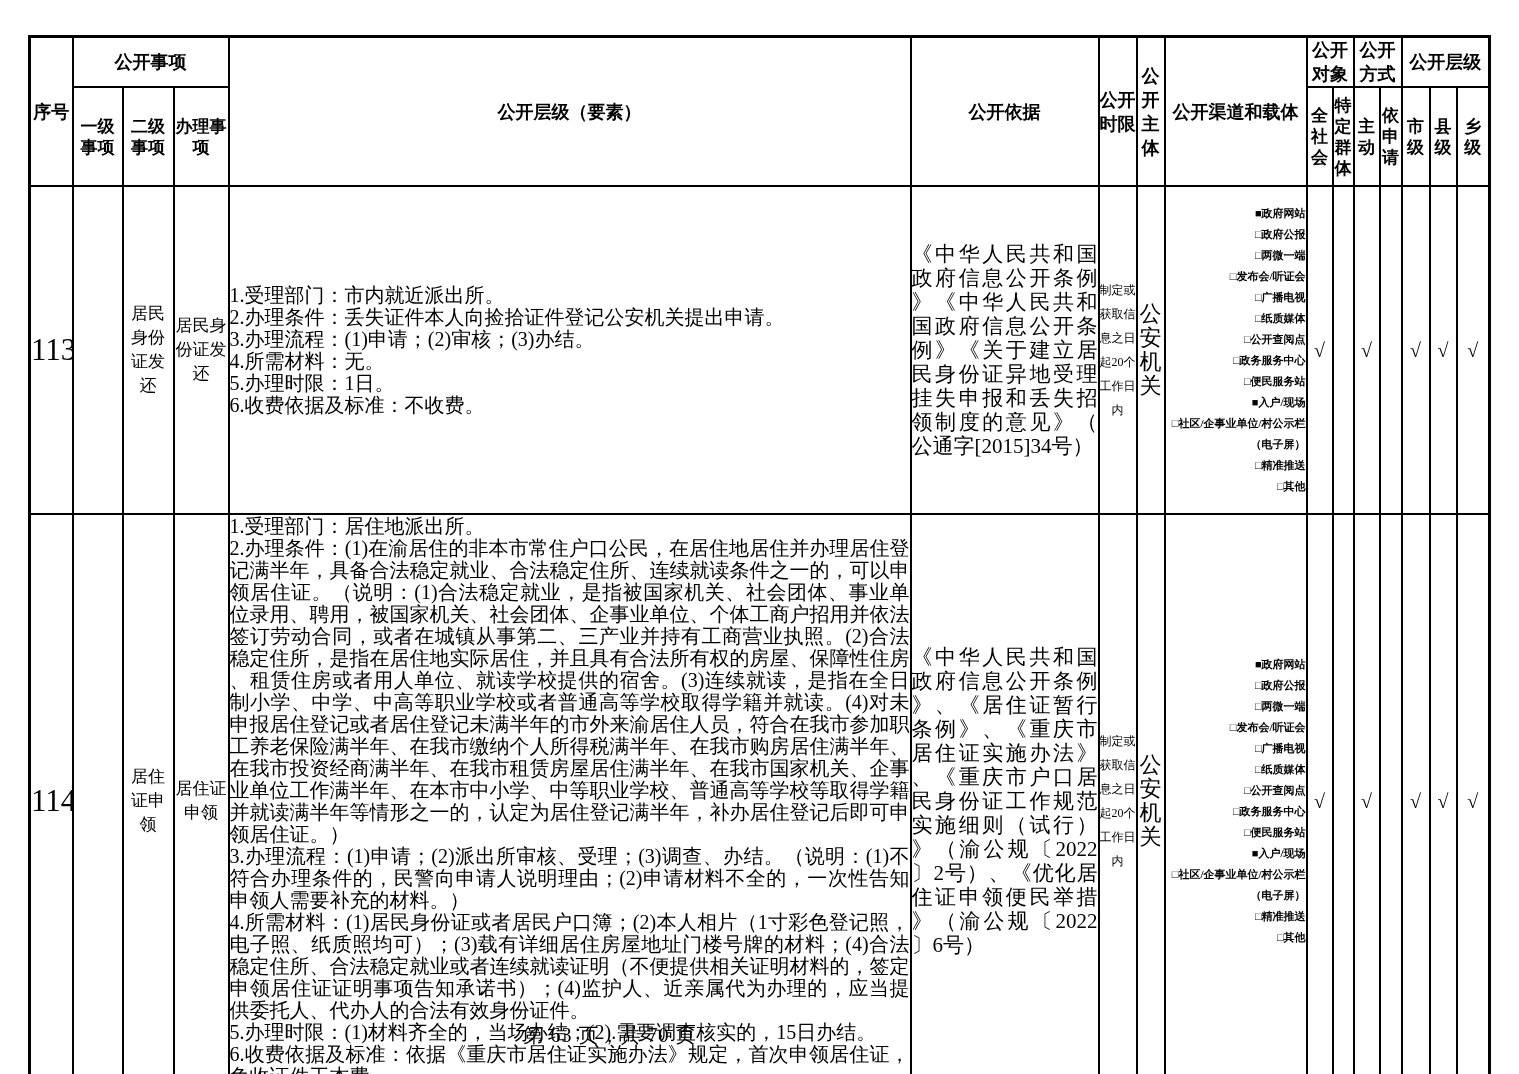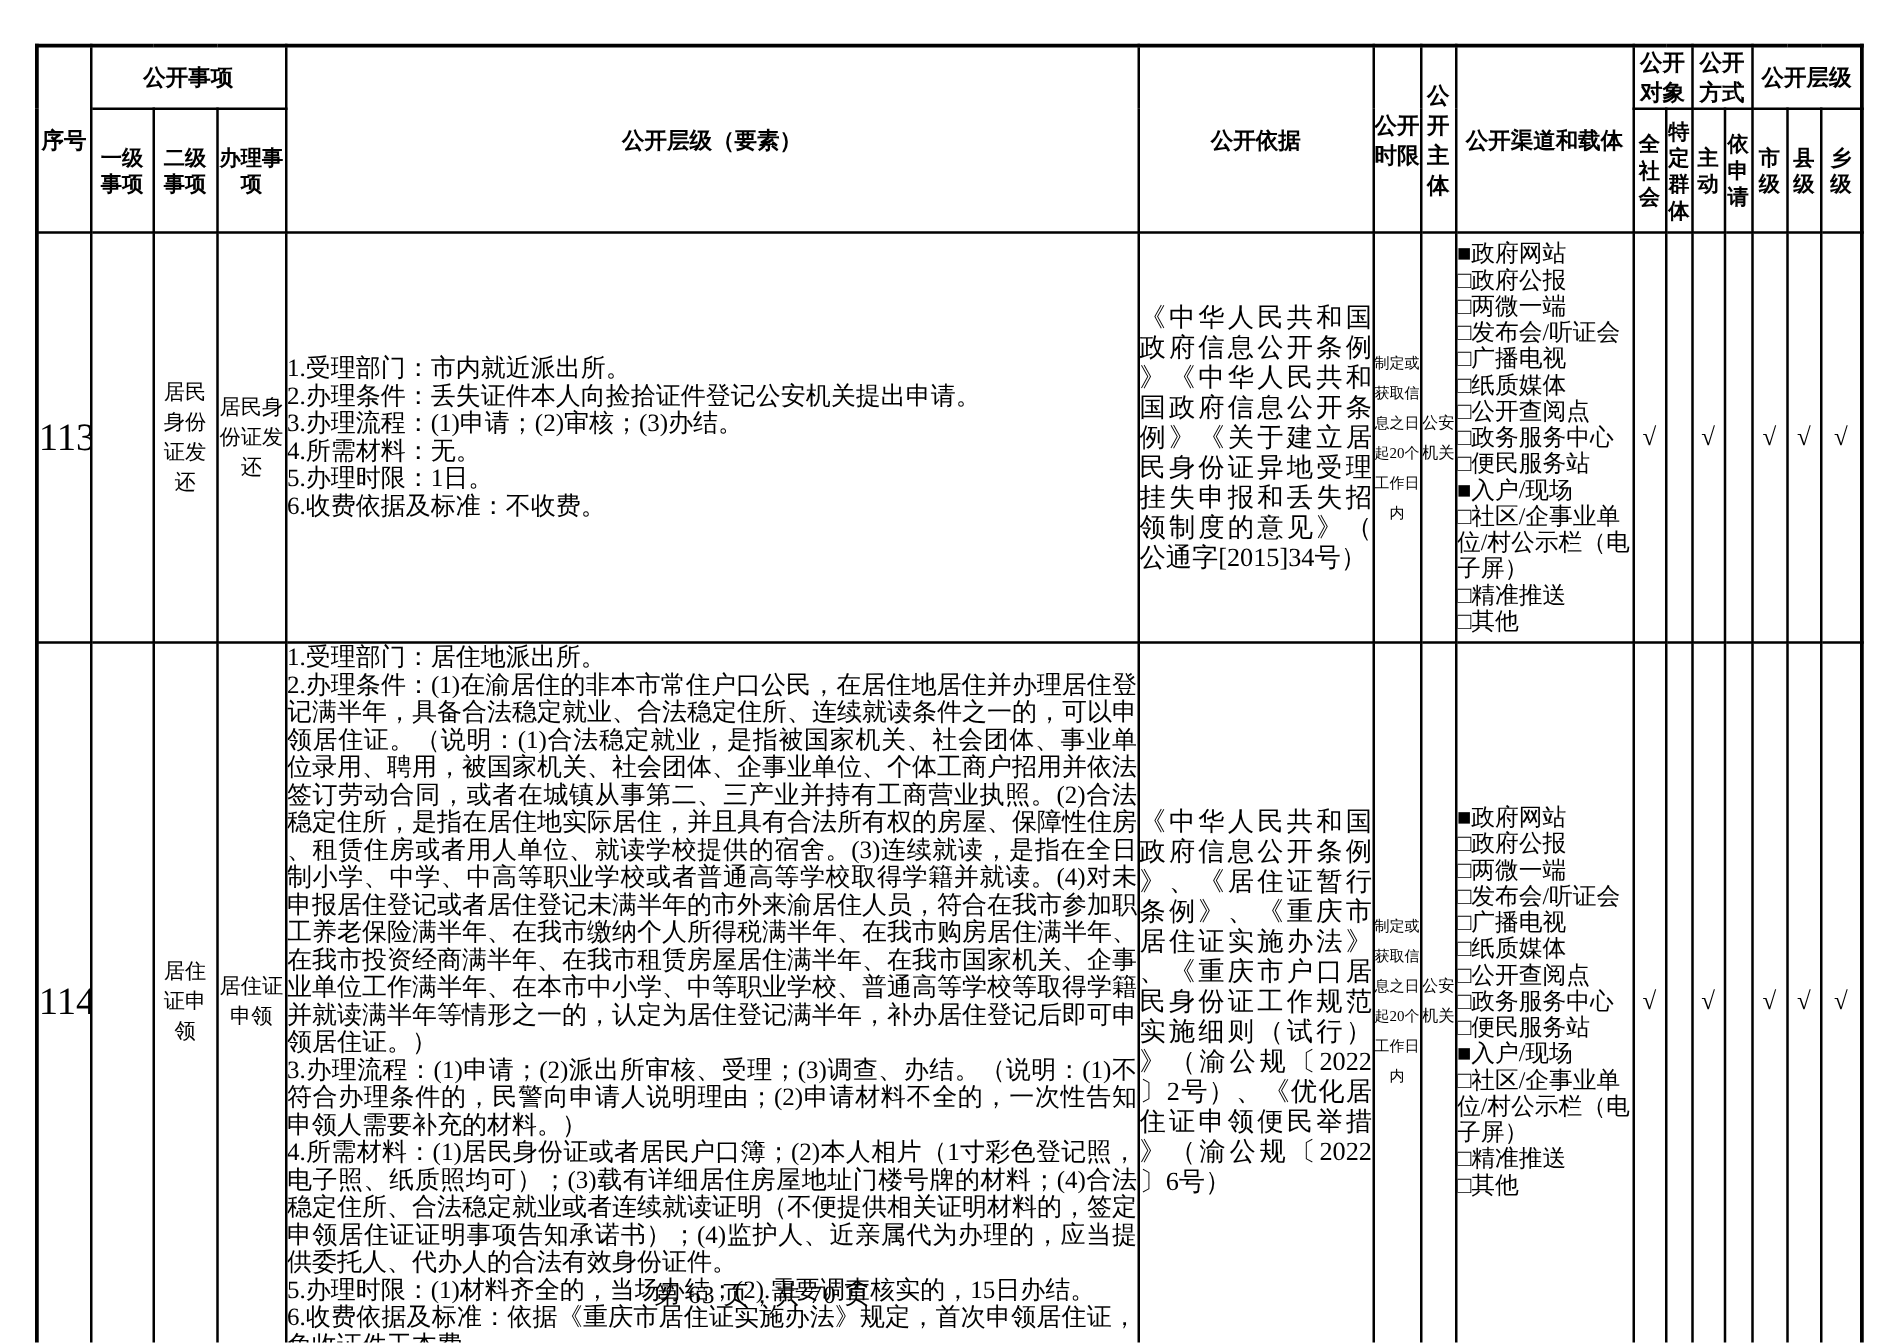--- a/index.html
+++ b/index.html
@@ -9,22 +9,22 @@
   table.doc th, table.doc td{border:2px solid #000;padding:0;vertical-align:middle;overflow:hidden;}
   thead th{font-family:"Liberation Sans",sans-serif;font-weight:bold;font-size:18px;line-height:24px;text-align:center;word-break:break-all;}
   .h-sub{padding:0 2px;}
   .pad-narrow{padding:0 9px;text-align:center;}
   .num-cell{font-size:31px;text-align:center;}
   .lv-cell{font-size:17px;line-height:24px;text-align:center;word-break:break-all;padding:0 8px;}
   .lv3-cell{padding:0 2px;}
   .content-cell{font-size:20px;line-height:22px;text-align:justify;padding:2px 7px 2px 6px;white-space:pre-wrap;word-break:break-all;line-break:anywhere;}
   .basis-cell{font-size:21px;line-height:24px;text-align:justify;padding:0 6px;white-space:pre-wrap;word-break:break-all;line-break:anywhere;}
   .limit-cell{font-size:12px;line-height:24px;text-align:center;word-break:break-all;padding:0 1px;}
-  .subject-cell{font-size:13px;line-height:24px;text-align:center;word-break:break-all;padding:0;}
-  .channels-cell{font-size:19px;line-height:21px;text-align:left;padding:2px 2px 2px 4px;white-space:pre-wrap;word-break:break-all;line-break:anywhere;}
+  .subject-cell{font-size:22px;line-height:24px;text-align:center;word-break:break-all;padding:0;}
+  .channels-cell{font-size:11px;line-height:21px;text-align:right;padding:2px 2px 2px 4px;white-space:pre-wrap;word-break:break-all;line-break:anywhere;font-weight:bold;}
   .check-cell{font-size:20px;text-align:center;word-break:break-all;padding:0;}
   .vhead{font-size:17px;line-height:21px;padding:0 2px;}
   .footer{position:absolute;left:0;top:1022px;width:1220px;text-align:center;font-size:20px;letter-spacing:1px;}
 </style>
 </head>
 <body>
 
 <div class="page">
 
   <table class="doc">

